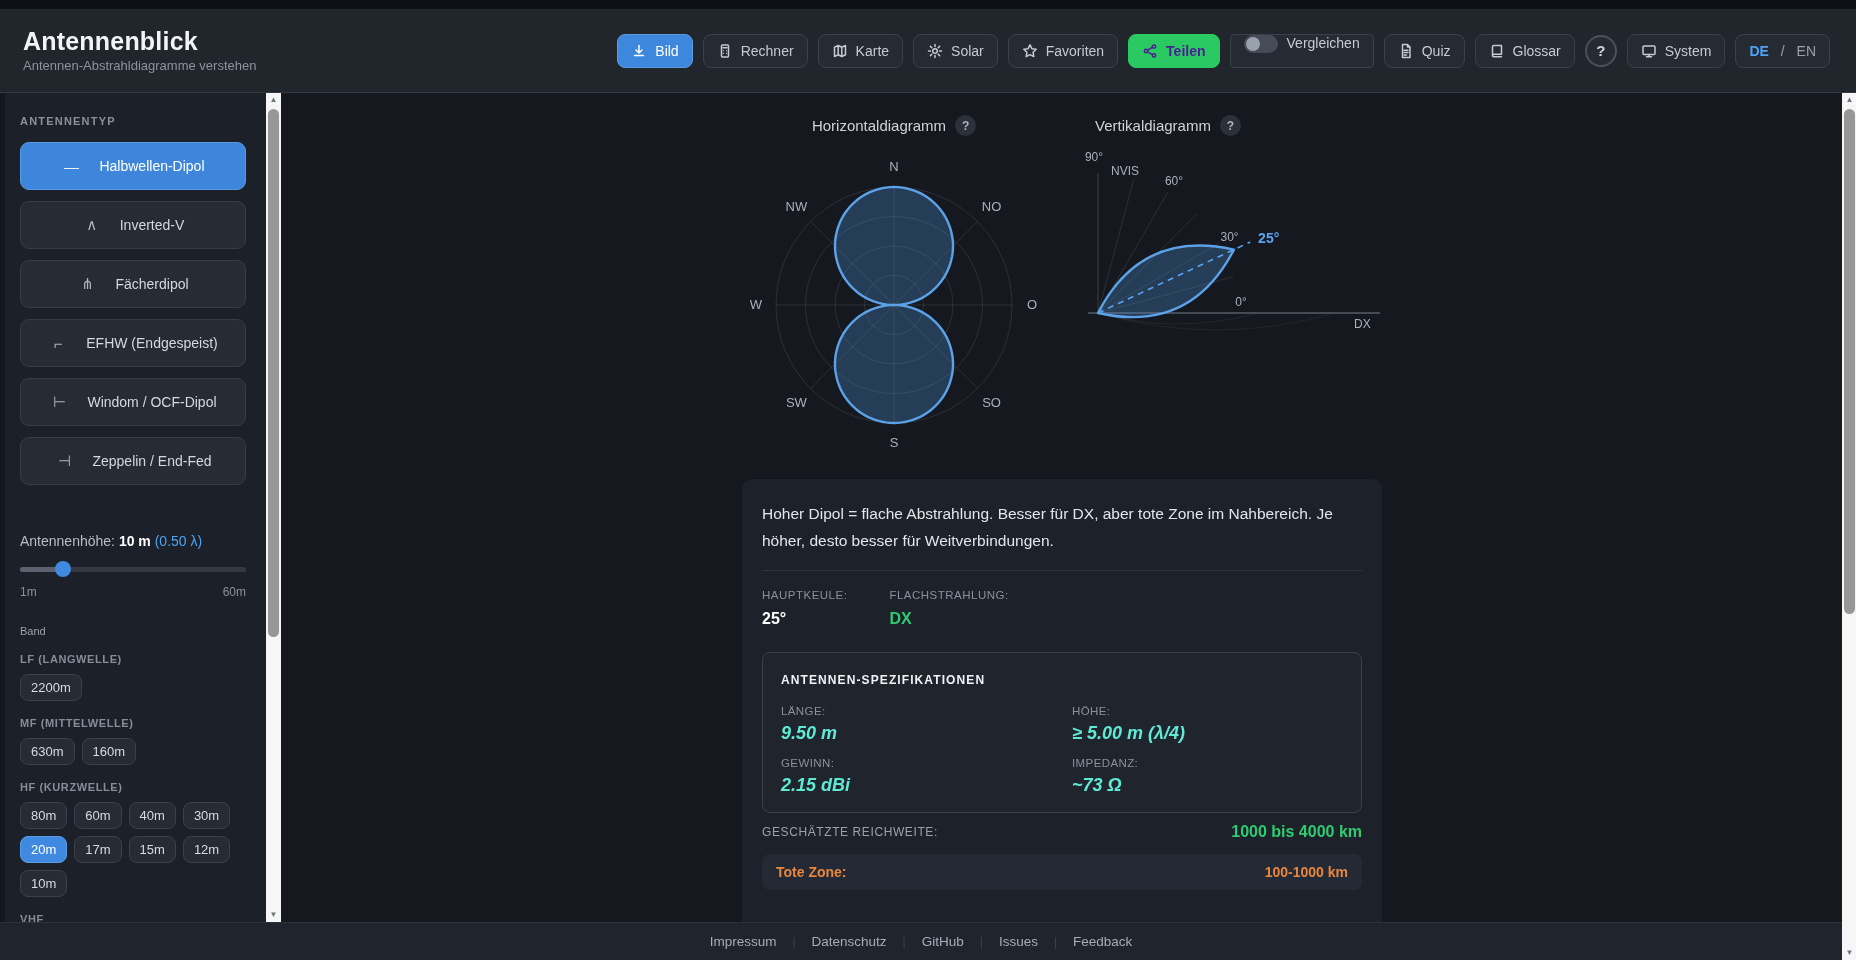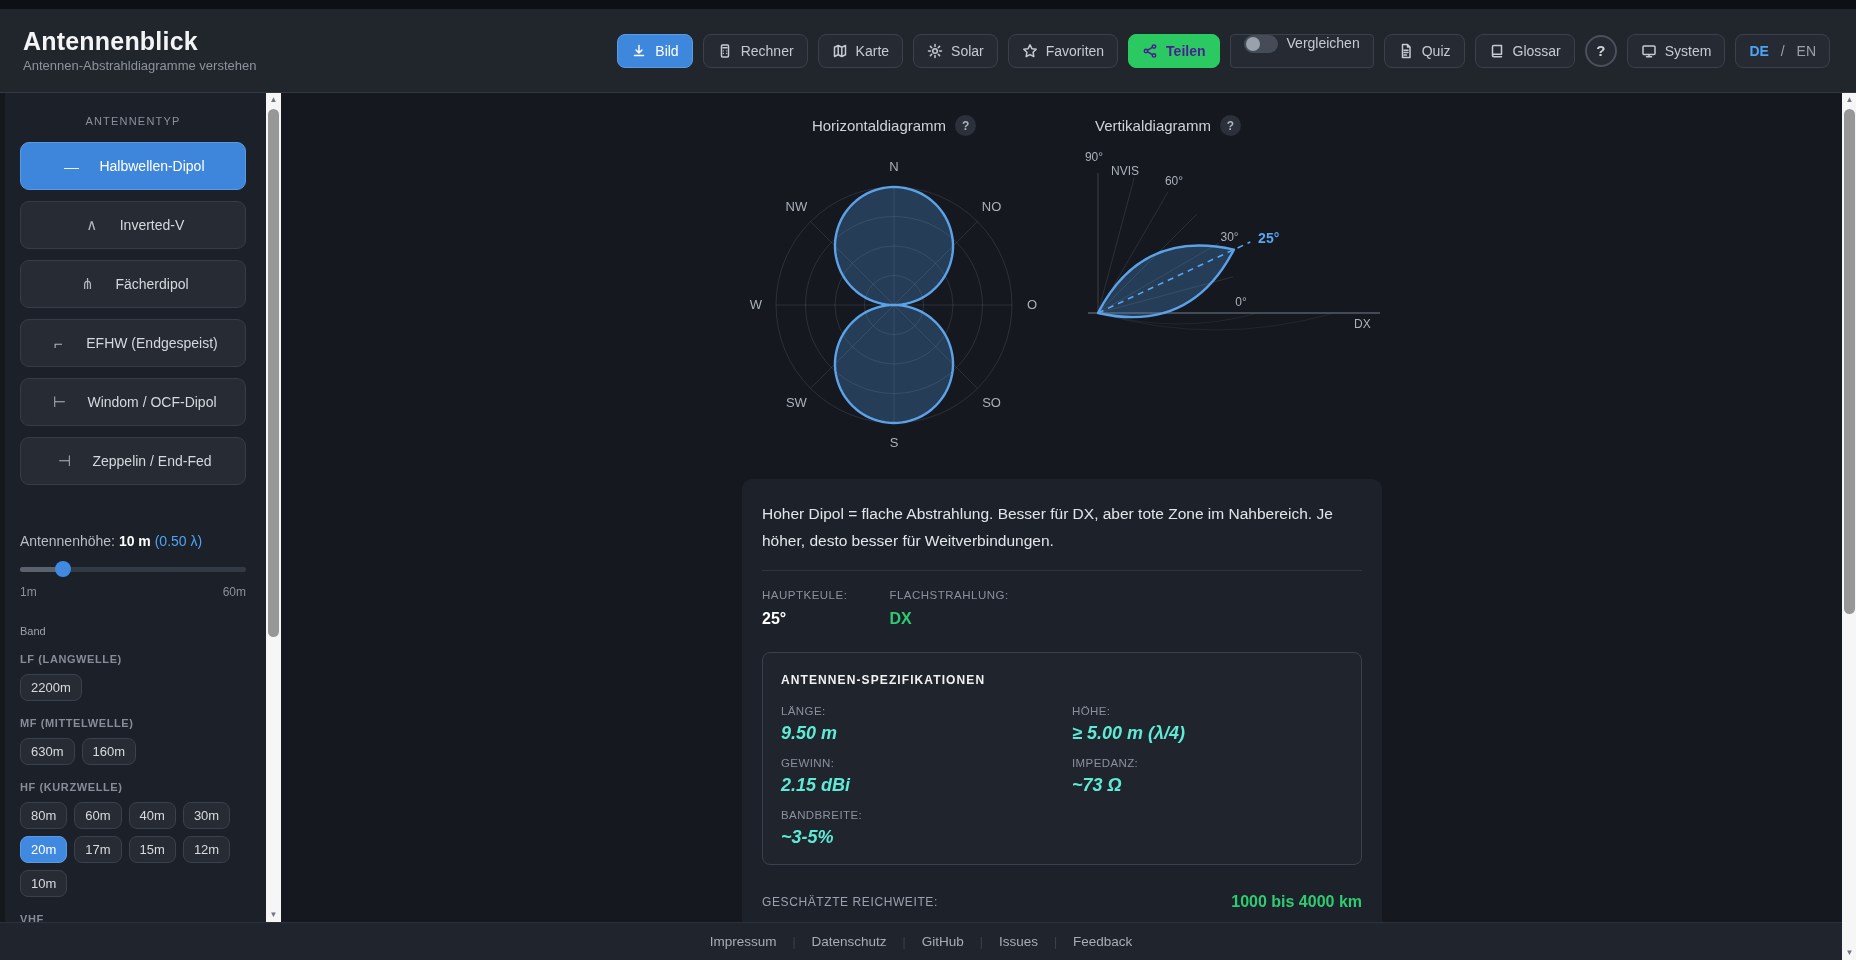--- a/index.html
+++ b/index.html
@@ -26,21 +26,21 @@
   .toggle { width:34px; height:18px; border-radius:9px; background:#454c58; position:relative; }
   .toggle .knob { position:absolute; left:2px; top:2px; width:14px; height:14px; border-radius:50%; background:#99a1ad; }
   .help-btn { width:32px; height:32px; border-radius:50%; background:#262b33; border:2px solid #4a515c;
               color:#d0d4da; font-size:15px; font-weight:bold; display:flex; align-items:center; justify-content:center; cursor:pointer; }
   .lang .active { color:#4da3f5; font-weight:bold; }
   .lang .rest { color:#98a0aa; }
 
   
   .sidebar { position:absolute; left:0; top:93px; width:266px; bottom:38px; background:#1c2028;
              border-left:5px solid #14171c; padding:22px 20px 0 15px; overflow:hidden; }
-  .side-label { color:#8a919c; font-size:11px; font-weight:normal; letter-spacing:1.2px; margin-bottom:15px;text-align:center; }
+  .side-label { color:#8a919c; font-size:11px; font-weight:bold; letter-spacing:1.2px; margin-bottom:15px; }
   .ant-btn { width:100%; height:48px; margin-bottom:11px; border-radius:9px; background:#262b34;
              border:1px solid #363d48; color:#d5d8dd; font-size:14px; display:flex; align-items:center;
              justify-content:center; gap:18px; cursor:pointer; }
   .ant-btn .glyph { color:#aeb5bf; font-size:15px; width:20px; text-align:center; }
   .ant-btn.selected { background:#3e86db; border-color:#5a9ae2; color:#fff; }
   .ant-btn.selected .glyph { color:#eaf2fb; }
 
   .height-block { margin-top:48px; }
   .height-line { font-size:14px; color:#b8bec7; }
   .height-line .hv { color:#fff; font-weight:bold; }
@@ -93,21 +93,21 @@
   .card hr { border:none; border-top:1px solid #2e3440; margin:16px 0 18px; }
   .stats { display:flex; gap:42px; }
   .stat .s-label { color:#8a919c; font-size:11.5px; letter-spacing:.5px; }
   .stat .s-value { font-size:16px; font-weight:bold; margin-top:9px; color:#fff; }
   .spec-box { border:1px solid #3a414e; background:rgba(255,255,255,.015); border-radius:8px;
               padding:20px 18px 16px; margin-top:24px; }
   .spec-title { color:#f0f2f4; font-size:12px; font-weight:bold; letter-spacing:1.1px; }
   .spec-grid { display:grid; grid-template-columns:1fr 1fr; column-gap:20px; row-gap:13px; margin-top:18px; }
   .spec .sp-label { color:#8a919c; font-size:11.5px; letter-spacing:.4px; }
   .spec .sp-value { color:#5eead4; font-size:18px; font-weight:bold; margin-top:6px;font-style:italic; }
-  .range-row { display:flex; align-items:center; justify-content:space-between; margin-top:28px; }
+  .range-row { display:flex; align-items:center; justify-content:space-between; margin-top:10px; }
   .range-label { color:#9aa1ac; font-size:12px; letter-spacing:.6px; }
   .range-value { font-size:16px; font-weight:bold; }
   .dead-row { display:flex; align-items:center; justify-content:space-between; margin-top:13px;
               background:#242a35; border-radius:8px; padding:10px 14px; }
   .dead-row span { font-size:14px; font-weight:bold; }
 
   
   footer { position:absolute; left:0; bottom:0; right:14px; height:38px; background:#1f242d;
            border-top:1px solid #2c313b; display:flex; align-items:center; justify-content:center; gap:16px; }
   footer a { color:#a6adb6; font-size:13.5px; text-decoration:none; cursor:pointer; }
@@ -367,24 +367,20 @@
             <div class="sp-value">≥ 5.00 m (λ/4)</div>
           </div>
           <div class="spec">
             <div class="sp-label">GEWINN:</div>
             <div class="sp-value">2.15 dBi</div>
           </div>
           <div class="spec">
             <div class="sp-label">IMPEDANZ:</div>
             <div class="sp-value">~73 Ω</div>
           </div>
-          <div class="spec">
-            <div class="sp-label">BANDBREITE:</div>
-            <div class="sp-value">~3-5%</div>
-          </div>
         </div>
     </div>
     <div class="range-row">
       <span class="range-label">GESCHÄTZTE REICHWEITE:</span>
       <span class="range-value" id="range-value" style="color: rgb(46, 204, 113);">1000 bis 4000 km</span>
     </div>
     <div class="dead-row">
       <span id="dead-label" style="color: rgb(232, 135, 60);">Tote Zone:</span>
       <span id="dead-value" style="color: rgb(232, 135, 60);">100-1000 km</span>
     </div>

